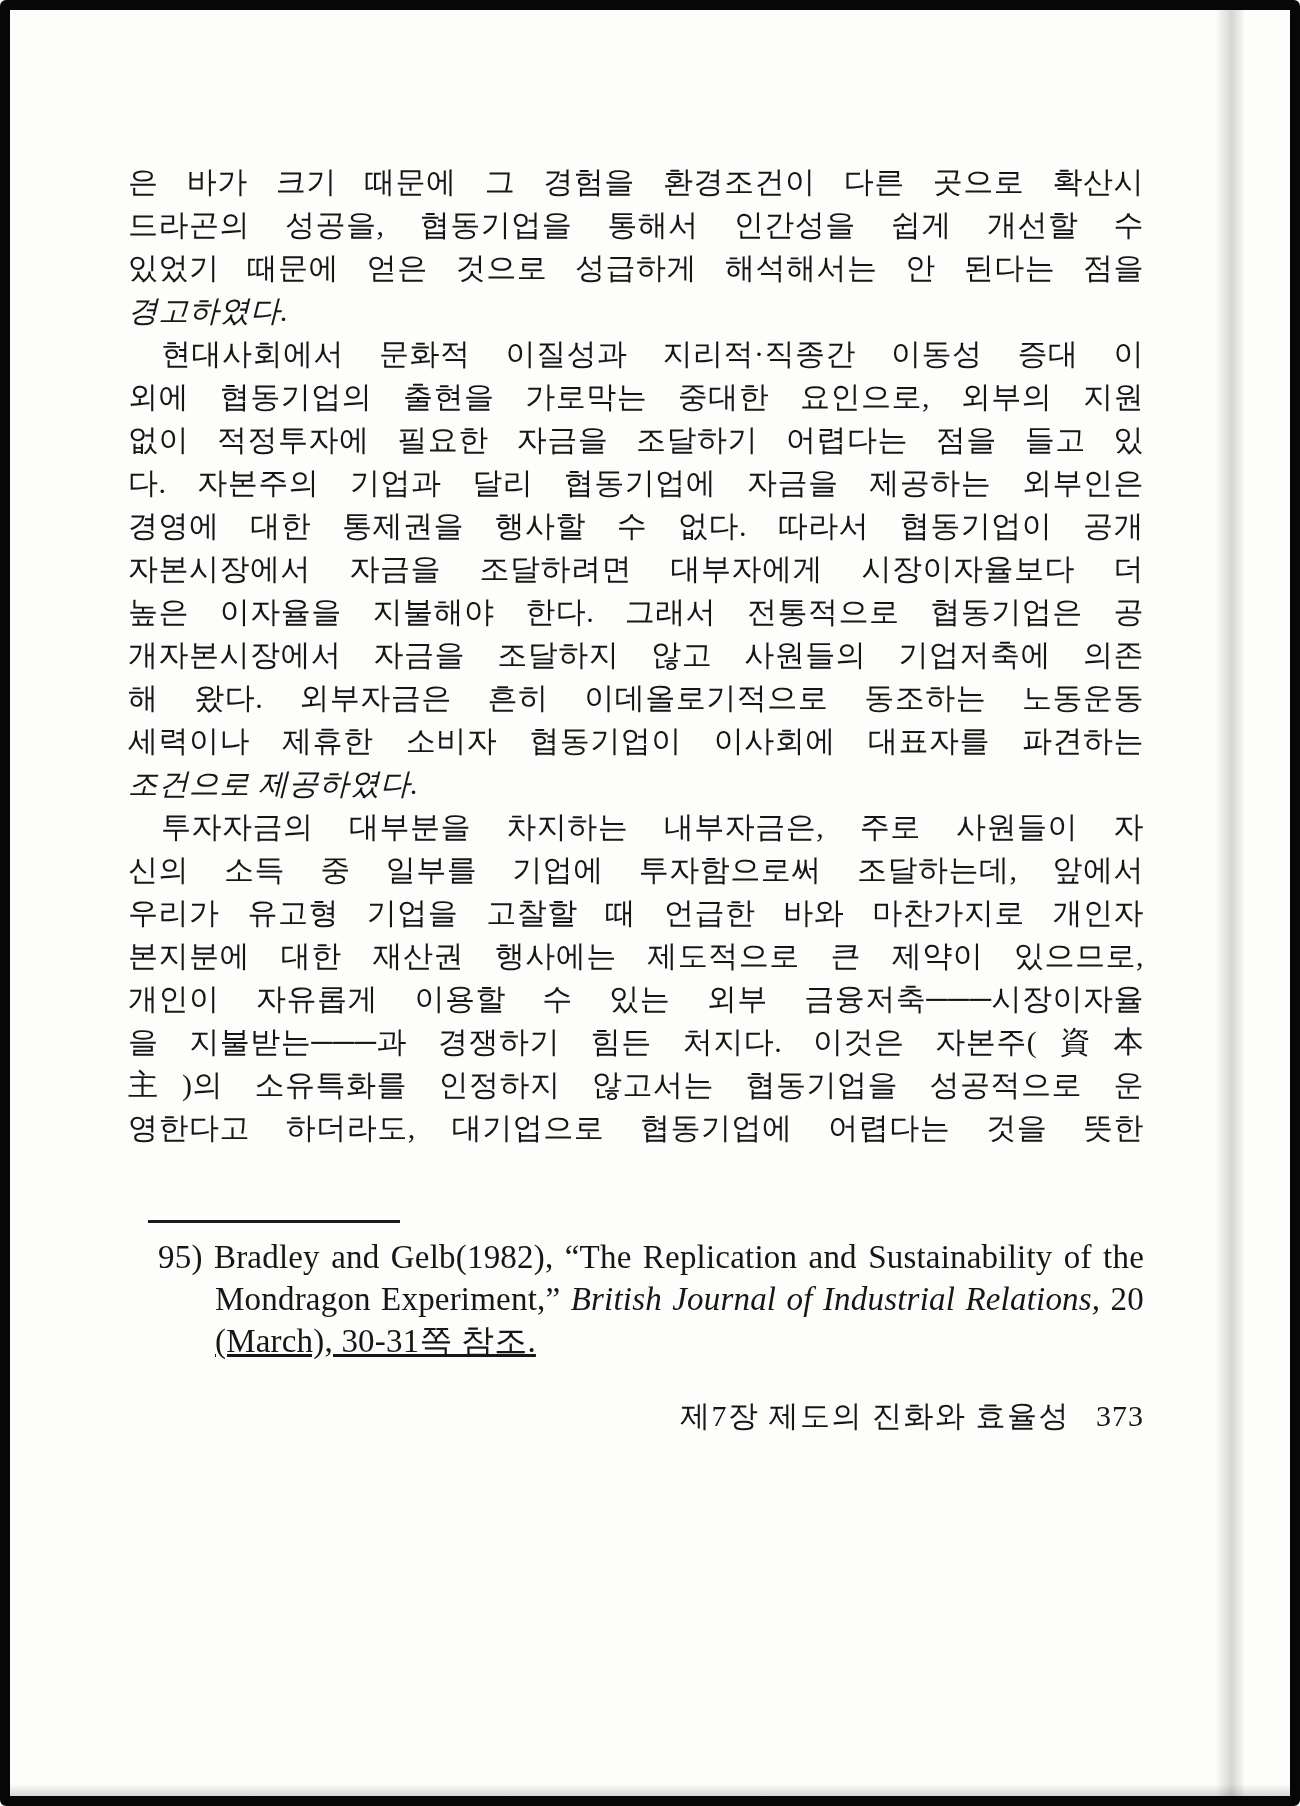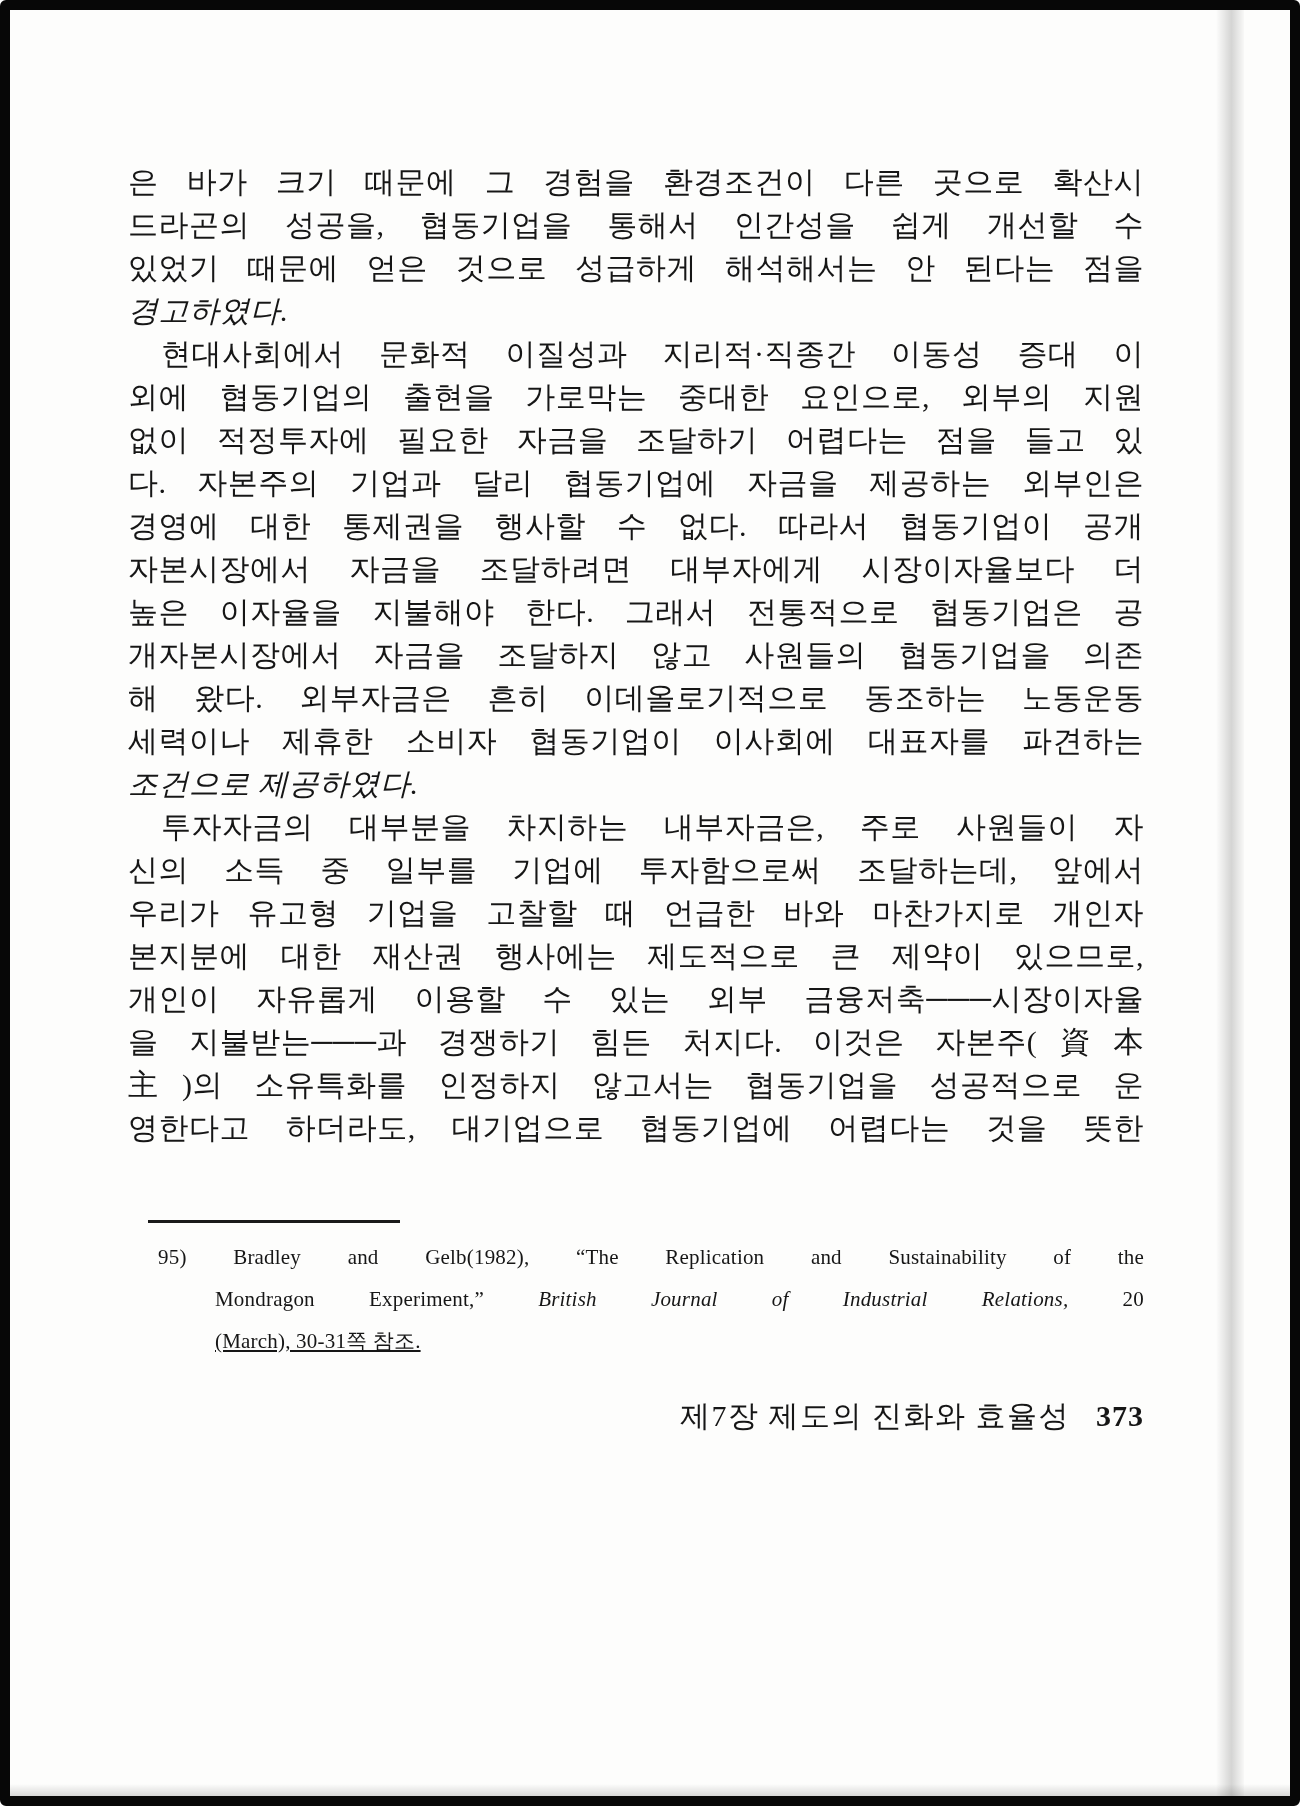--- a/index.html
+++ b/index.html
@@ -17,30 +17,30 @@
   .body-text {
     position:absolute; left:118px; top:150px; width:1016px;
     font-size:30px; line-height:43px; letter-spacing:0.5px;
   }
   .line { text-align:justify; text-align-last:justify; height:43px; white-space:normal; }
   .line.para-end { text-align-last:left;font-style:italic; }
   .line.indent { text-indent:33px; }
   sup.fn-mark { font-size:0.58em; vertical-align:super; letter-spacing:0; }
   .footnote { position:absolute; left:118px; top:1210px; width:1016px; }
   .fn-rule { width:252px; height:3px; background:#1a1a1a; margin-left:20px; margin-bottom:13px; }
-  .fn-lines { padding-left:30px; font-size:21px; line-height:42px; letter-spacing:0.2px; }
+  .fn-lines { padding-left:30px; font-size:33px; line-height:42px; letter-spacing:0.2px; }
   .fn-line { text-align:justify; text-align-last:justify; }
   .fn-line.hang { padding-left:57px; }
   .fn-line.last { text-align-last:left;text-decoration:underline; }
   .italic { font-style:italic; }
   .footer {
     position:absolute; left:118px; top:1386px; width:1016px;
     text-align:right; font-size:30px; letter-spacing:1.5px;
   }
-  .footer .pgnum { font-weight:bold; margin-left:26px; letter-spacing:1px; }
+  .footer .pgnum { font-weight:normal; margin-left:26px; letter-spacing:1px; }
   .edge-shadow-right {
     position:absolute; top:0; bottom:0; right:46px; width:28px;
     background:linear-gradient(to right, rgba(0,0,0,0) 0%, rgba(0,0,0,0.16) 55%, rgba(0,0,0,0.02) 100%);
     pointer-events:none;
   }
   .edge-shadow-bottom {
     position:absolute; left:0; right:0; bottom:0; height:12px;
     background:linear-gradient(to bottom, rgba(0,0,0,0) 0%, rgba(0,0,0,0.15) 100%);
     pointer-events:none;
   }
@@ -55,21 +55,21 @@
       <div class="line">드라곤의 성공을, 협동기업을 통해서 인간성을 쉽게 개선할 수</div>
       <div class="line">있었기 때문에 얻은 것으로 성급하게 해석해서는 안 된다는 점을</div>
       <div class="line para-end">경고하였다.</div>
       <div class="line indent">현대사회에서 문화적 이질성과 지리적·직종간 이동성 증대 이</div>
       <div class="line">외에 협동기업의 출현을 가로막는 중대한 요인으로, 외부의 지원</div>
       <div class="line">없이 적정투자에 필요한 자금을 조달하기 어렵다는 점을 들고 있</div>
       <div class="line">다. 자본주의 기업과 달리 협동기업에 자금을 제공하는 외부인은</div>
       <div class="line">경영에 대한 통제권을 행사할 수 없다. 따라서 협동기업이 공개</div>
       <div class="line">자본시장에서 자금을 조달하려면 대부자에게 시장이자율보다 더</div>
       <div class="line">높은 이자율을 지불해야 한다. 그래서 전통적으로 협동기업은 공</div>
-      <div class="line">개자본시장에서 자금을 조달하지 않고 사원들의 협동기업을 의존</div>
+      <div class="line">개자본시장에서 자금을 조달하지 않고 사원들의 기업저축에 의존</div>
       <div class="line">해 왔다. 외부자금은 흔히 이데올로기적으로 동조하는 노동운동</div>
       <div class="line">세력이나 제휴한 소비자 협동기업이 이사회에 대표자를 파견하는</div>
       <div class="line para-end">조건으로 제공하였다.</div>
       <div class="line indent">투자자금의 대부분을 차지하는 내부자금은, 주로 사원들이 자</div>
       <div class="line">신의 소득 중 일부를 기업에 투자함으로써 조달하는데, 앞에서</div>
       <div class="line">우리가 유고형 기업을 고찰할 때 언급한 바와 마찬가지로 개인자</div>
       <div class="line">본지분에 대한 재산권 행사에는 제도적으로 큰 제약이 있으므로,</div>
       <div class="line">개인이 자유롭게 이용할 수 있는 외부 금융저축───시장이자율</div>
       <div class="line">을 지불받는───과 경쟁하기 힘든 처지다. 이것은 자본주(資本</div>
       <div class="line">主)의 소유특화를 인정하지 않고서는 협동기업을 성공적으로 운</div>

